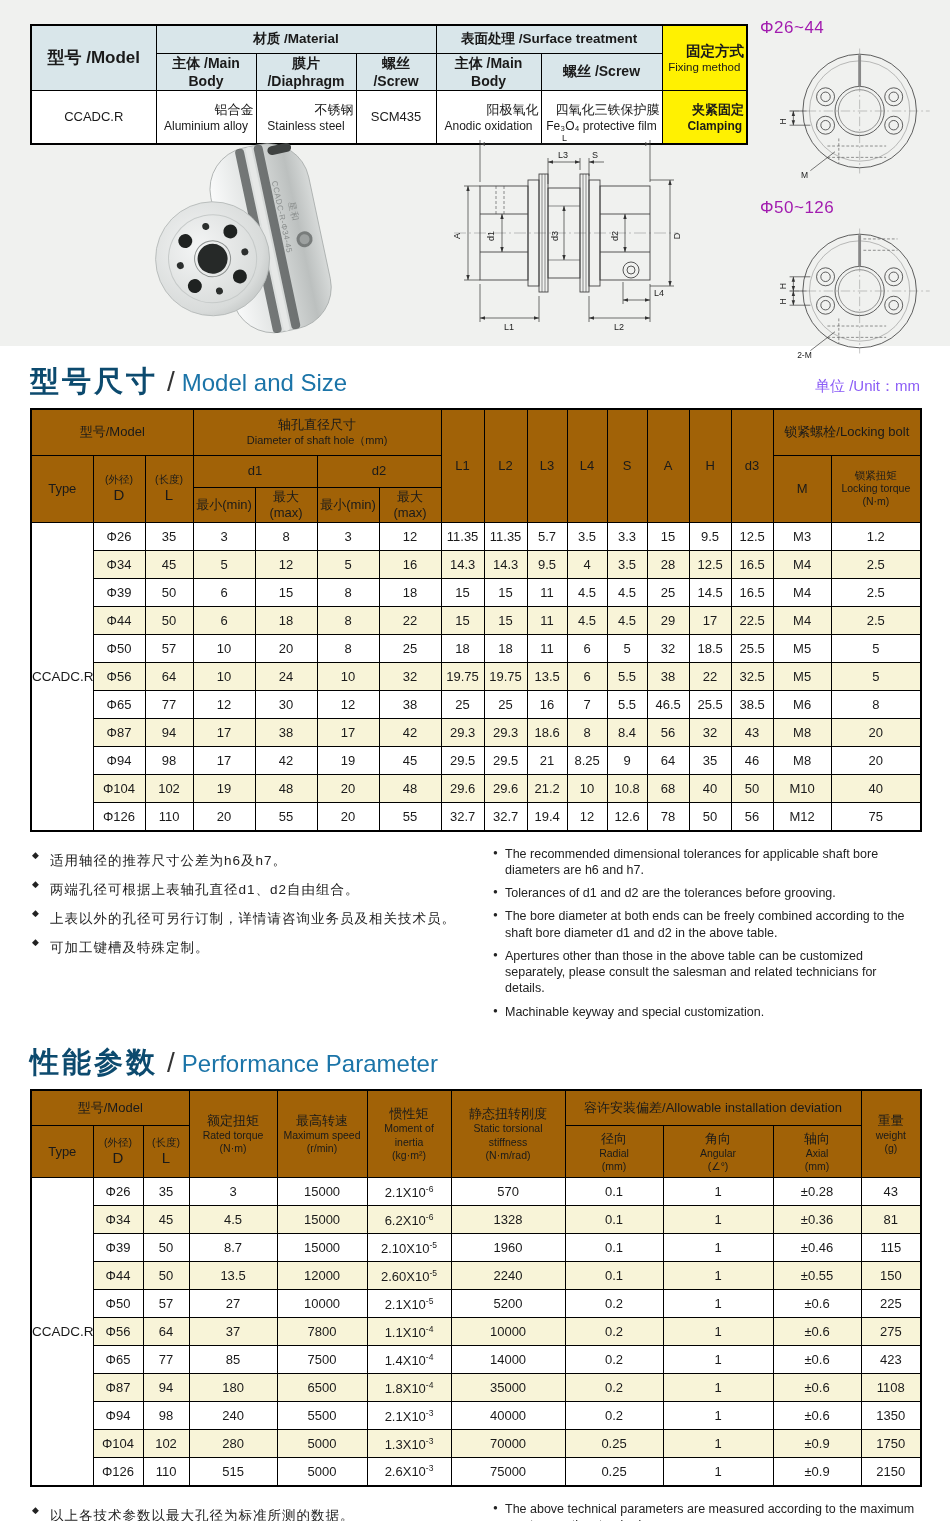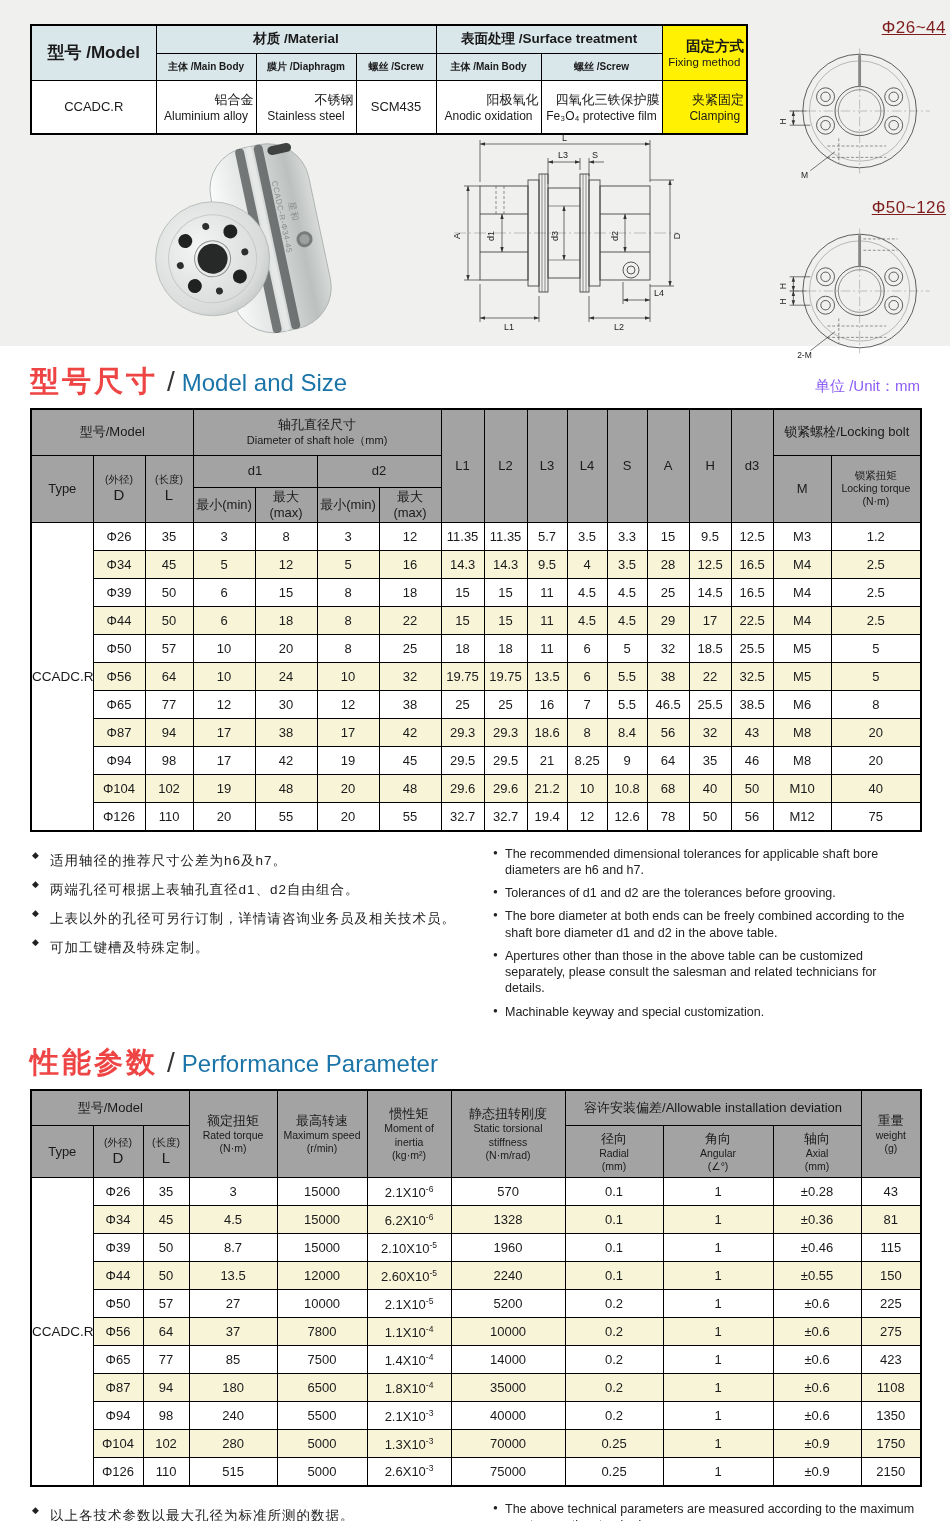--- a/index.html
+++ b/index.html
@@ -18,55 +18,55 @@
   .spec-table {
     position:absolute; left:30px; top:24px; width:716px;
     border-collapse:collapse; table-layout:fixed; background:#fff;
     border:2px solid #000;
   }
   .spec-table th, .spec-table td {
     border:1px solid #000; text-align:center; vertical-align:middle; padding:1px 2px;
   }
   .spec-table th { background:#d9e6ea; font-weight:bold; }
   .spec-table .grp { font-size:13.5px; height:28px; }
-  .spec-table .sub { font-size:10px; font-weight:bold; height:27px; }
+  .spec-table .sub { font-size:14px; font-weight:bold; height:27px; }
   .spec-table .model-hd { font-size:17px;text-align:center; }
   .spec-table td { background:#fff; height:54px; }
   .spec-table .zh-line { font-size:13px;text-align:right; }
   .spec-table .en-line { font-size:12px; }
   .spec-table .one-line { font-size:13px; }
   .yellow-bg { background:#fff101 !important; }
   .fix-hd .zh-line { font-size:14.5px; font-weight:bold; }
   .fix-hd .en-line { font-size:11.5px; font-weight:normal; }
-  .fix-val .zh-line, .fix-val .en-line { font-weight:normal;padding-left:21px; }
+  .fix-val .zh-line, .fix-val .en-line { font-weight:bold;padding-left:21px; }
 
   
   .photo-wrap { position:absolute; left:118px; top:132px; }
   .side-wrap  { position:absolute; left:438px; top:130px; }
   .front-col  { position:absolute; left:760px; top:18px; width:186px; }
-  .fv-title { text-align:right; font-size:17px; color:#7f1d1d; margin-bottom:2px; letter-spacing:.5px;text-decoration:underline; }
+  .fv-title { text-align:left; font-size:17px; color:#a21caf; margin-bottom:2px; letter-spacing:.5px; }
   .fv-block { margin-bottom:12px; }
 
   
   .sec-head { display:flex; align-items:baseline; margin:16px 30px 6px 30px; }
-  .sec-zh { font-size:29px; font-weight:bold; letter-spacing:3px; color:#ef4444; }
+  .sec-zh { font-size:29px; font-weight:bold; letter-spacing:3px; color:#0c4a6e; }
   .sec-slash { font-size:28px; font-weight:300; margin:0 7px 0 9px; color:#333; }
   .sec-en { font-size:24px; color:#1b74a8; }
   .sec-unit { margin-left:auto; font-size:15px; color:#8b5cf6; }
 
   
   .data-table {
     border-collapse:collapse; table-layout:fixed; width:890px;
     margin:4px 30px 0 30px; background:#fff; border:2px solid #000;
   }
   .data-table th, .data-table td {
     border:1px solid #000; text-align:center; vertical-align:middle;
     padding:1px 2px; overflow:hidden;
   }
-  .data-table th { background:#a3a3a3; font-weight:normal; font-size:13px; line-height:1.25; }
+  .data-table th { background:#a16207; font-weight:normal; font-size:13px; line-height:1.25; }
   .data-table td { font-size:13px; height:28px; }
   .data-table tr.alt td { background:#f8f4d8; }
   .data-table td.type-cell { background:#fff; font-size:13.5px; padding:0; }
   .h-big  { font-size:15px; }
   .h-med  { font-size:13px; }
   .h-sm   { font-size:11px; }
   .h-xs   { font-size:10.5px; }
   th .stack div { margin:0; }
   sup { font-size:8.5px; }
 

